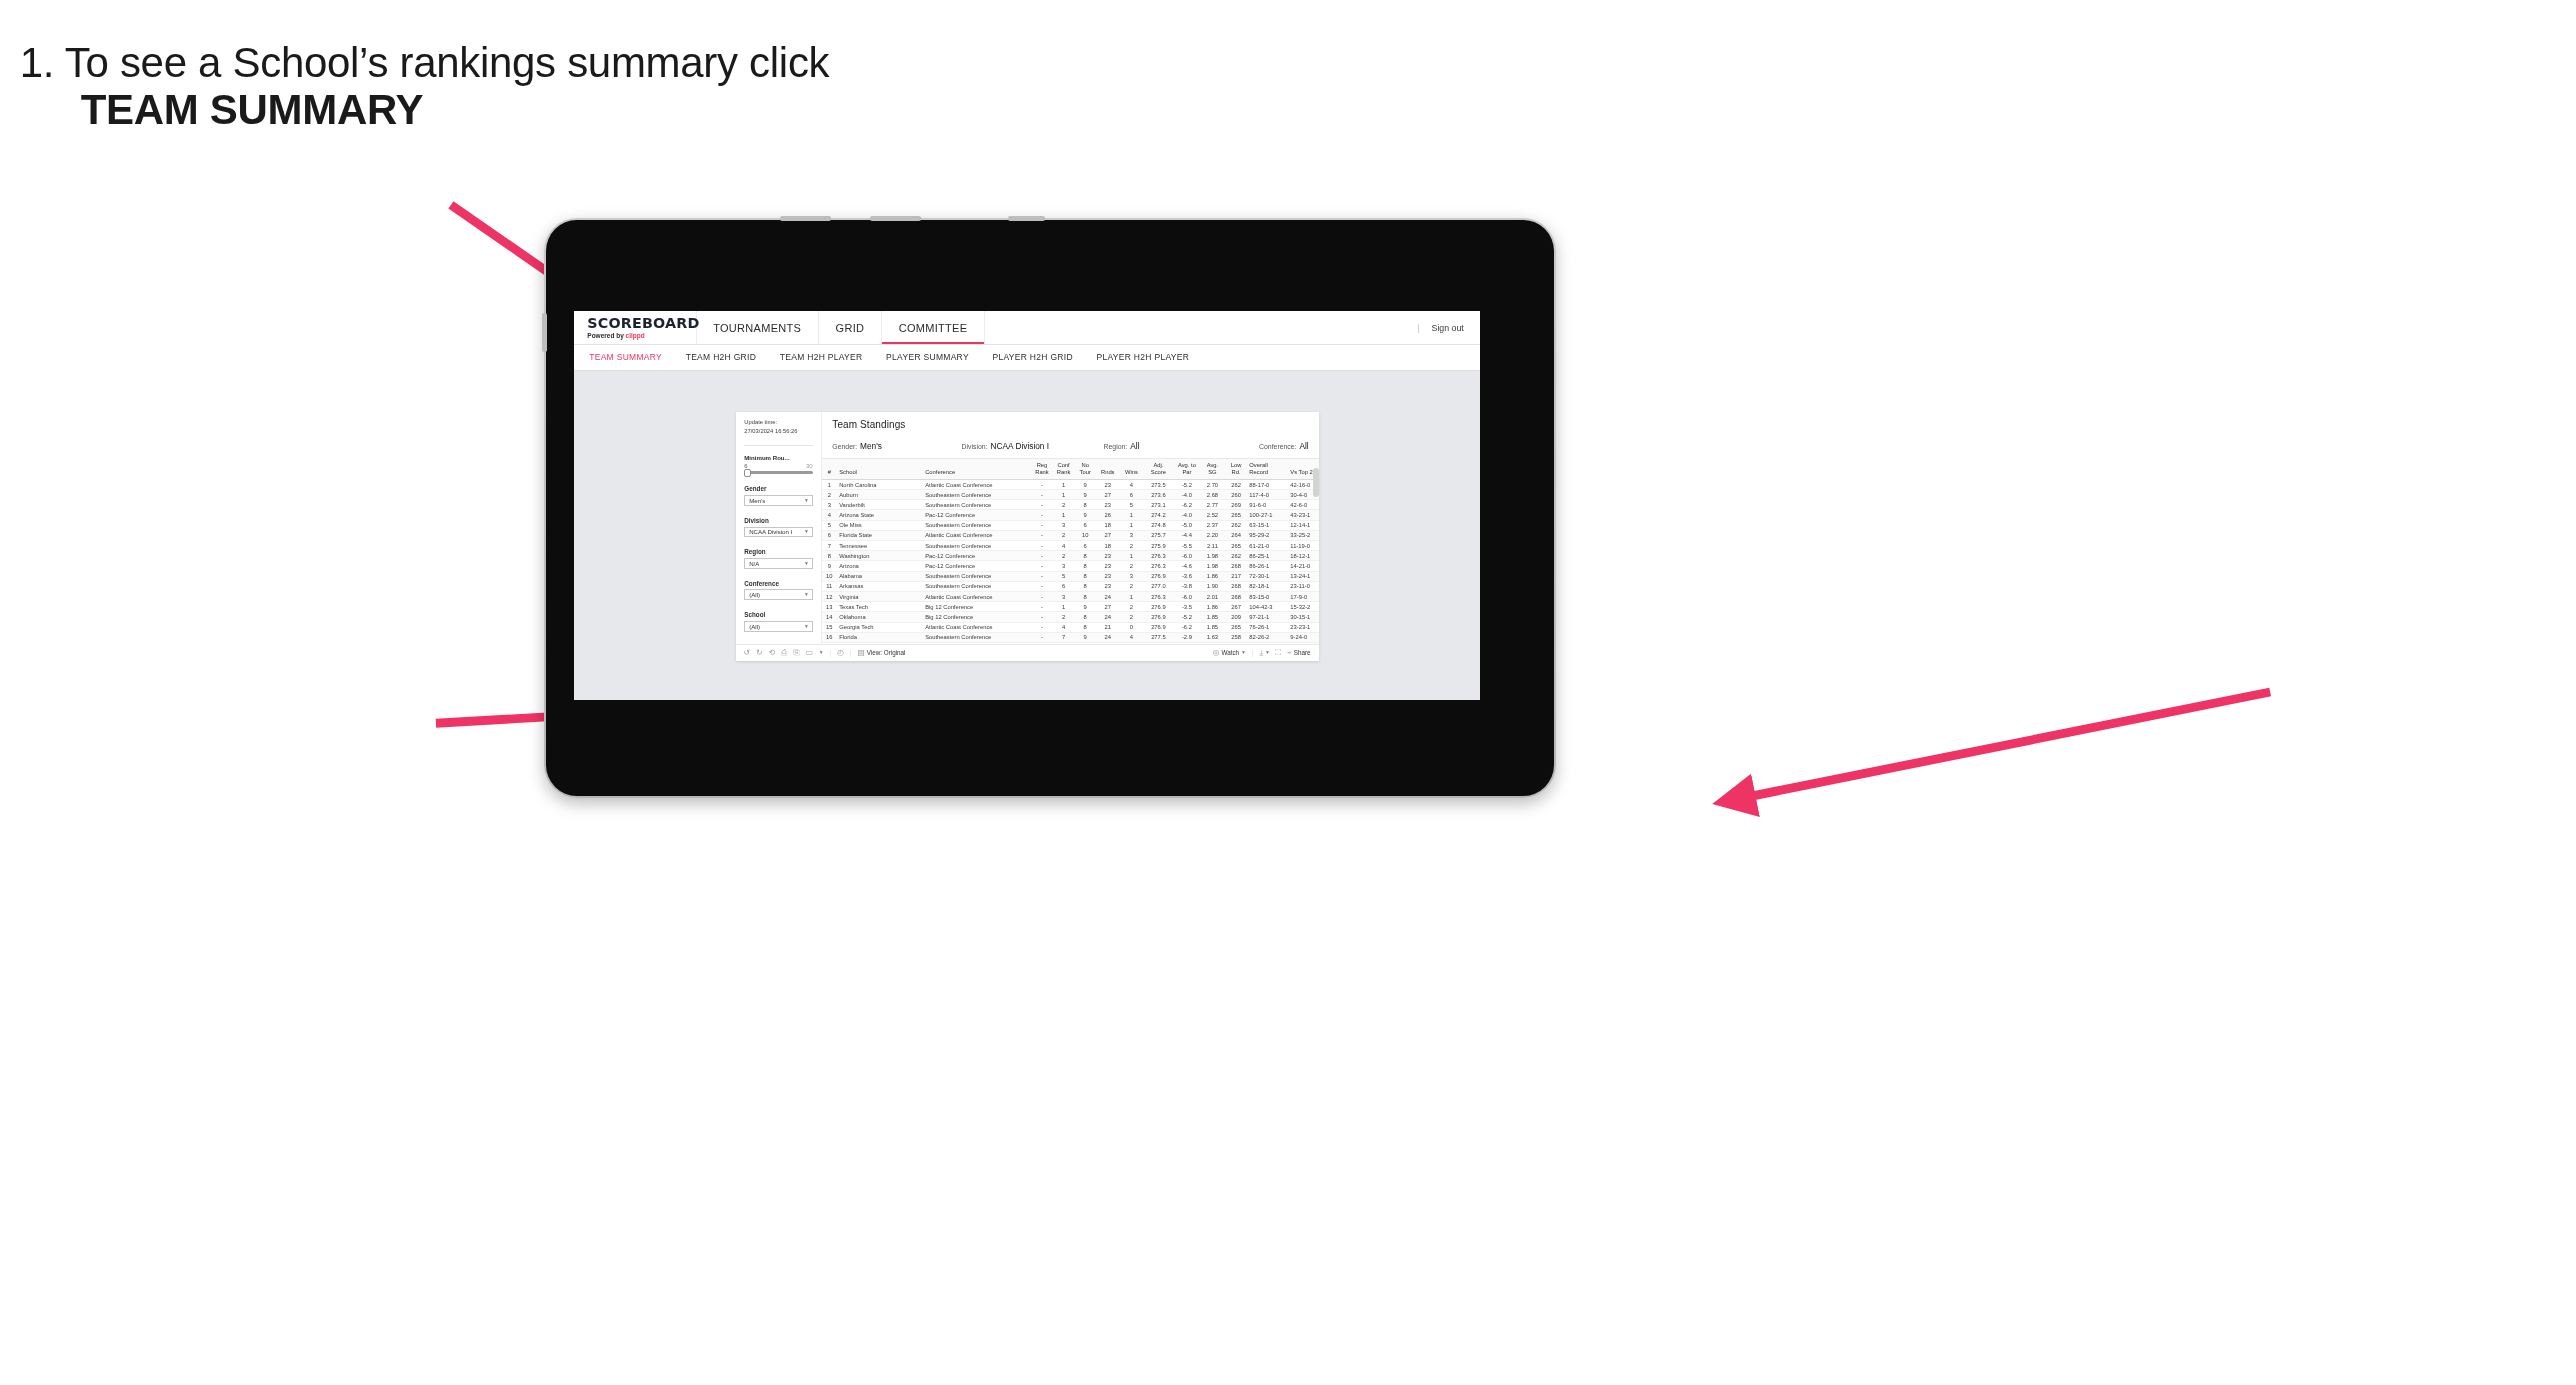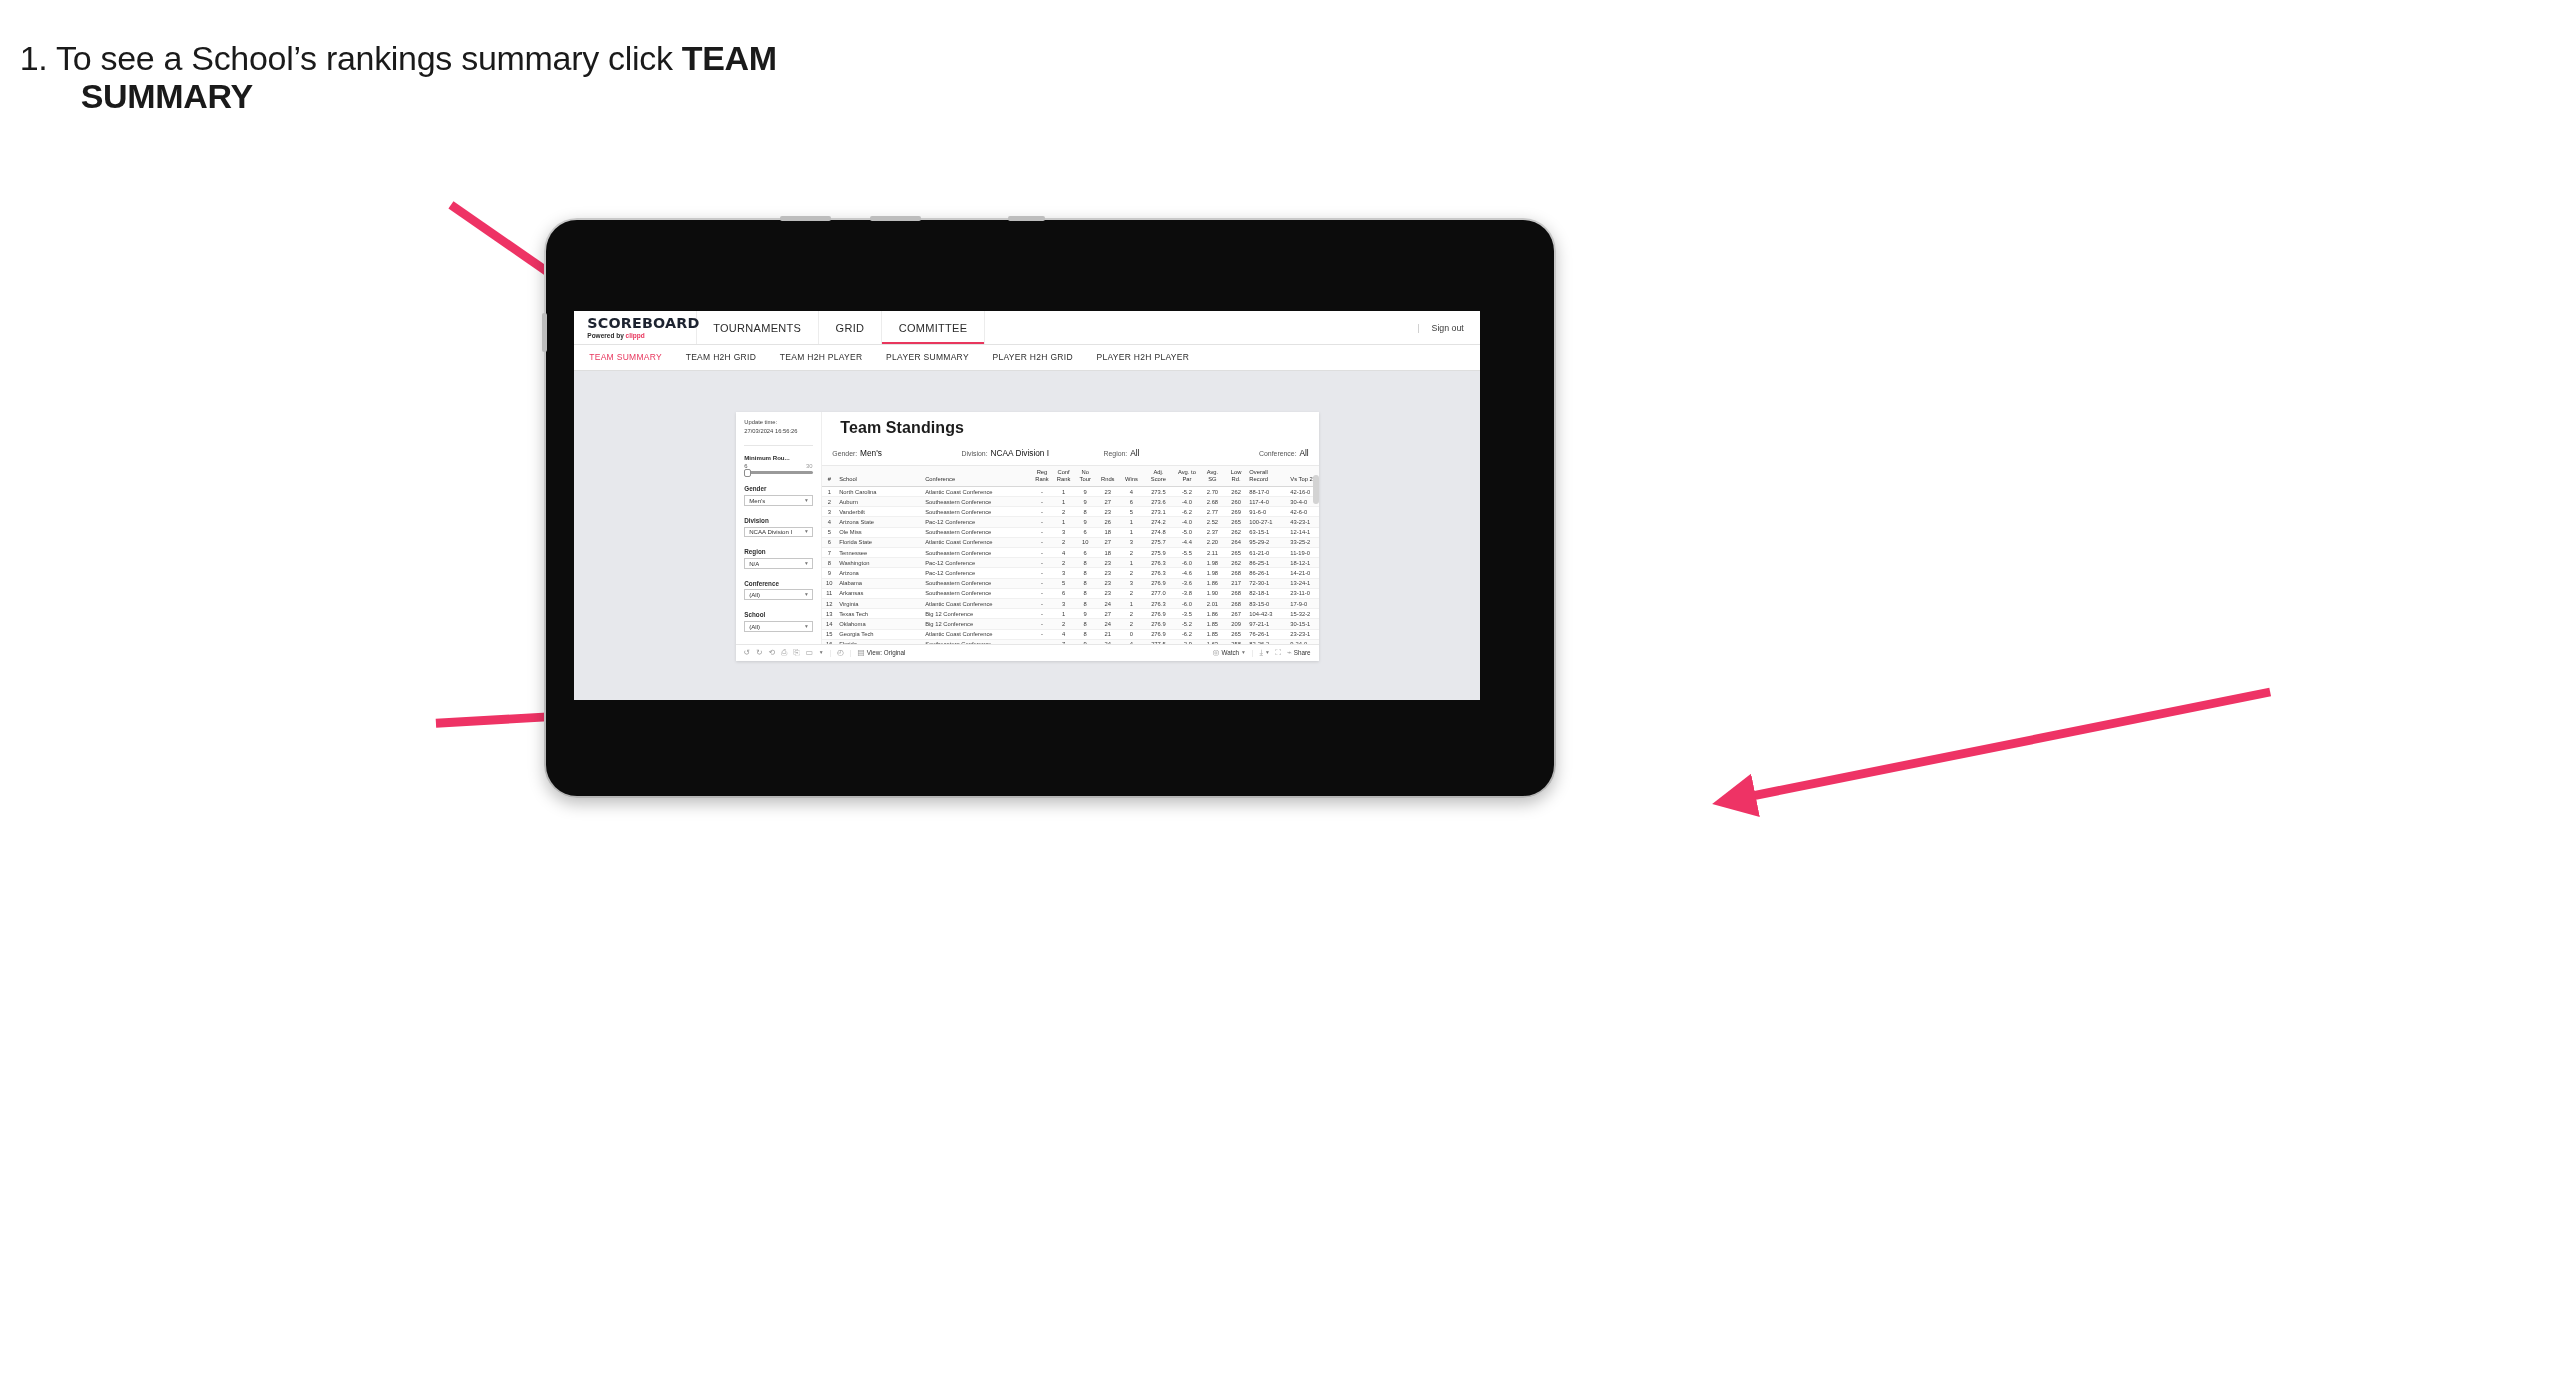--- a/index.html
+++ b/index.html
@@ -8,21 +8,21 @@
     background: #ffffff;
     font-family: "Liberation Sans", sans-serif;
     overflow: hidden;
   }
   #stage { position: relative; width: 2576px; height: 1386px; }
 
   
   .anno {
     position: absolute;
     color: #1a1a1a;
-    font-size: 34px;
+    font-size: 42px;
     line-height: 1.13;
     font-weight: 400;
     letter-spacing: -0.3px;
   }
   .anno b { font-weight: 700; }
   #anno1 { left: 19.7px; top: 39px; width: 816px; }
   #anno1 .body { display: block; padding-left: 61px; text-indent: -61px; }
   #anno2 { left: 37px; top: 598px; width: 413px; }
   #anno3 { left: 2062px; top: 444px; width: 511px; }
 
@@ -153,21 +153,21 @@
     height: 10.8px; border: 1px solid #c6c6c6; background: #fff;
     display: flex; align-items: center; justify-content: space-between;
     padding: 0 2.9px 0 3.9px; font-size: 6.1px; color: #303030;
   }
   .f-select .cv { overflow: hidden; white-space: nowrap; }
   .caret { font-size: 4.9px; color: #767676; }
 
   
   #panel { flex: 1; display: flex; flex-direction: column; min-width: 0; }
   #panel-head { padding: 7.9px 9.8px 0 10.8px; }
-  #viz-title { font-size: 16px; color: #1c1c1c; font-weight: 700; letter-spacing: 0.1px; margin-left: 8px; }
+  #viz-title { font-size: 10px; color: #1c1c1c; font-weight: 400; letter-spacing: 0.1px; }
   #filters-row { display: flex; margin-top: 10.8px; font-size: 6.9px; color: #4a4a4a; }
   .fr { display: flex; gap: 2.9px; align-items: baseline; }
   .fr .k { color: #555; }
   .fr .v { color: #111; font-size: 8.3px; }
   #fr1 { width: 143px; }
   #fr2 { width: 157px; }
   #fr3 { width: 172px; }
 
   
   #table-wrap { flex: 1; overflow: hidden; margin-top: 6.9px; position: relative; }

